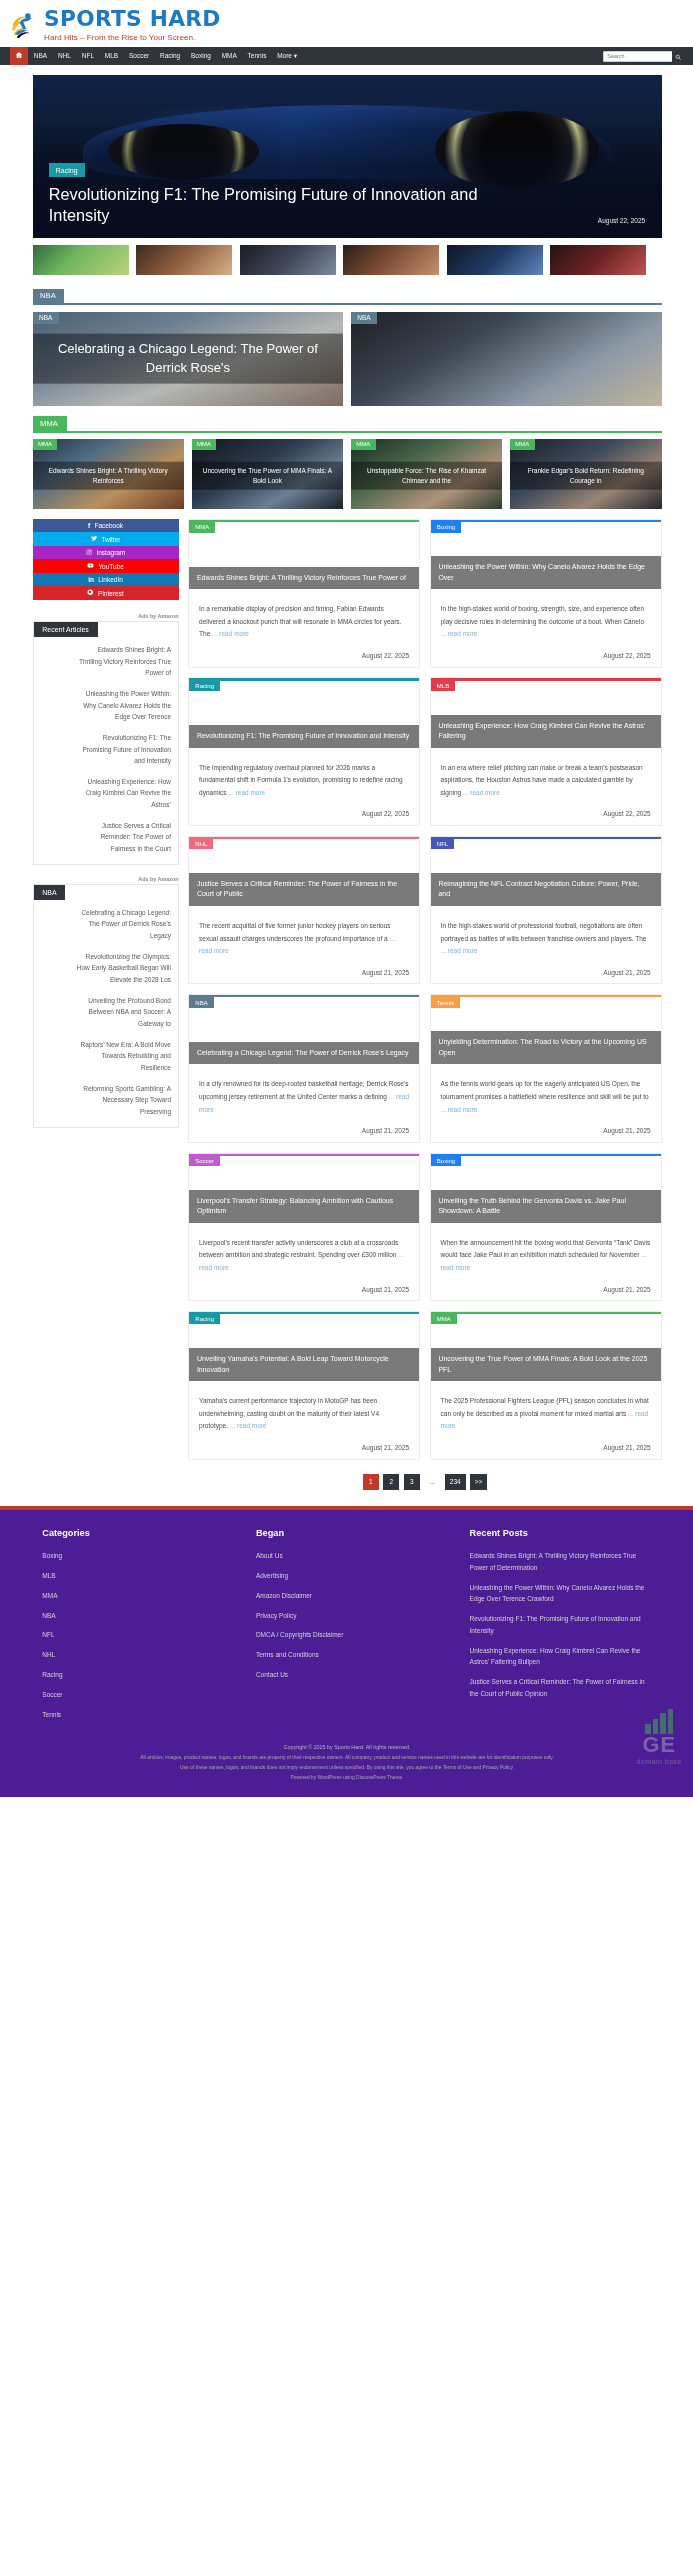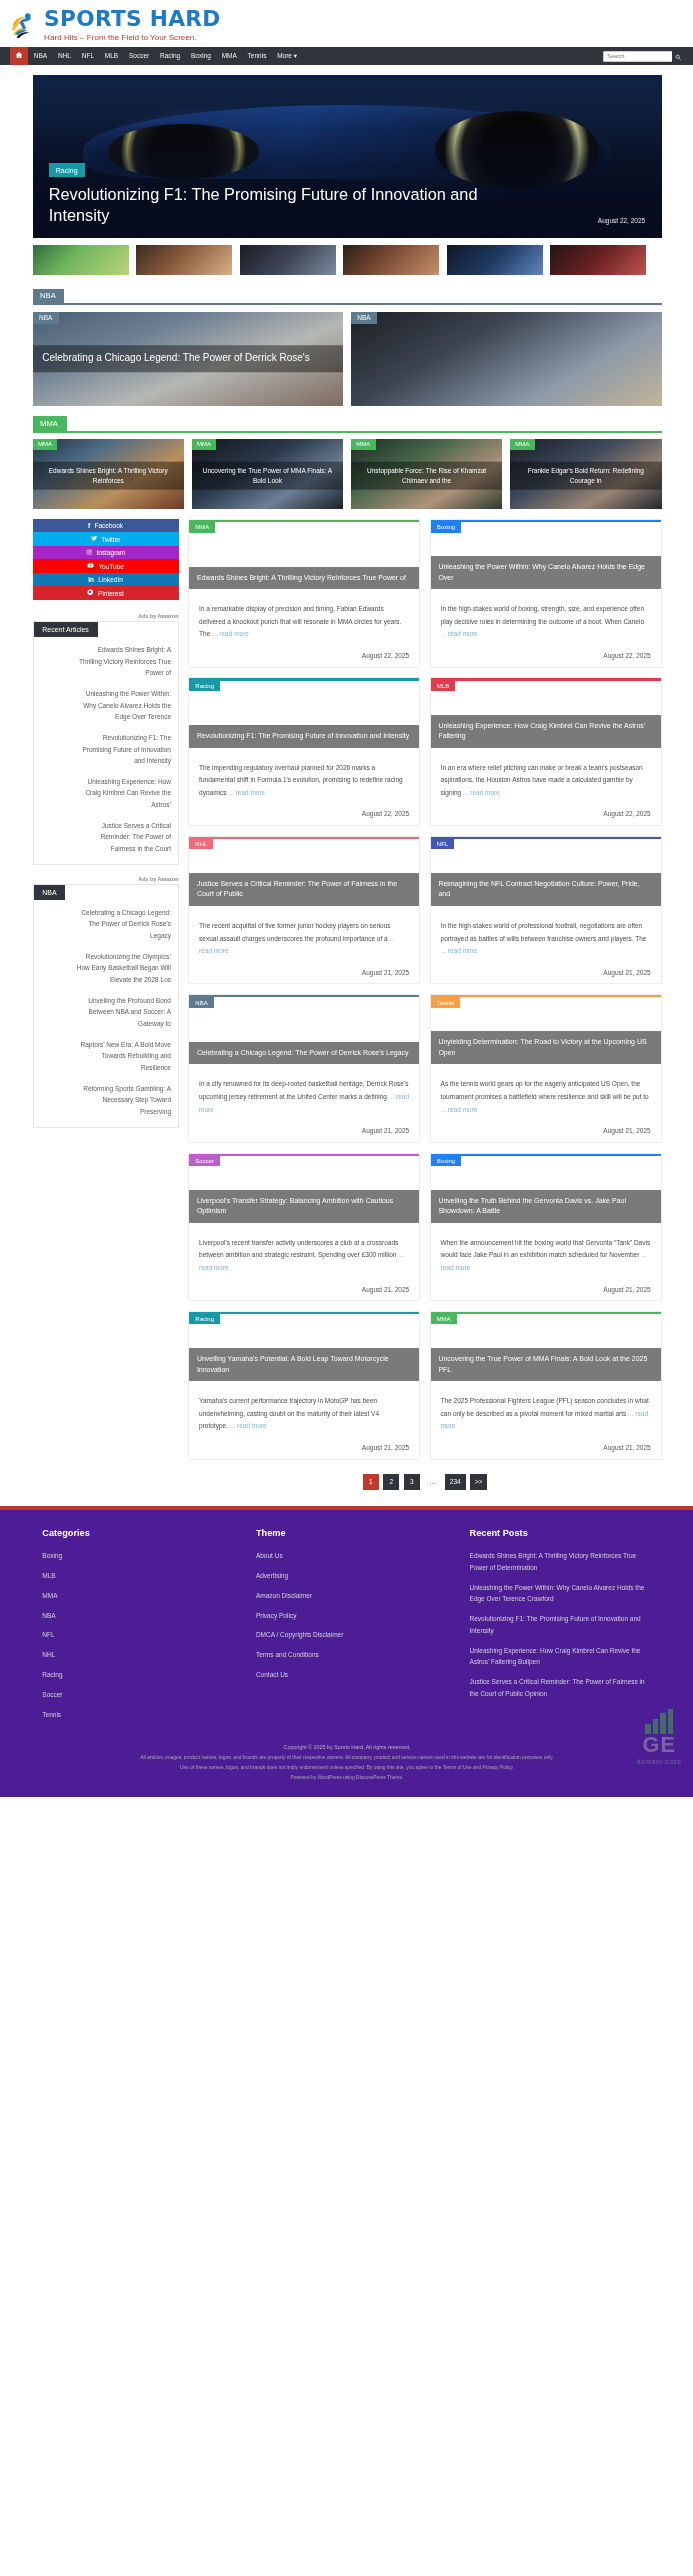--- a/index.html
+++ b/index.html
@@ -111,22 +111,22 @@
   }
 
   
   .row3 { display:flex; gap: 7.6px; margin-top: 6.5px; }
   .bigcard { flex:1; position:relative; height: 94px; overflow:hidden; }
   .bigcard .cat {
     position:absolute; left:0; top:0; z-index:3; color:#fff; font-size:6.5px; padding:2.7px 6.5px;
   }
   .bigcard .ttl {
     position:absolute; left:0; right:0; top:50%; transform:translateY(-50%);
-    background: rgba(0,0,0,.42); color:#fff; font-size:10px; line-height:1.45;
-    text-align:left; padding: 6.5px 9.8px;
+    background: rgba(0,0,0,.42); color:#fff; font-size:13px; line-height:1.45;
+    text-align:center; padding: 6.5px 9.8px;
   }
   .ph-rose  { position:absolute; inset:0; background:linear-gradient(160deg,#4a5f74 0%,#6d7f92 30%,#b5b8b4 60%,#7e6a5f 100%); }
   .ph-oly   { position:absolute; inset:0; background:linear-gradient(150deg,#f4e7dd 0%,#f0cdbb 40%,#e7a894 70%,#b55a8a 100%); }
   .ph-soc   { position:absolute; inset:0; background:linear-gradient(150deg,#1d1f24 0%,#3c4552 35%,#8d9aa8 70%,#c2b49a 100%); }
 
   
   .row4 { display:flex; gap: 7.6px; margin-top: 6.5px; }
   .mcard { flex:1; position:relative; height: 70px; overflow:hidden; }
   .mcard .cat { position:absolute; left:0; top:0; z-index:3; color:#fff; font-size:6px; padding:2.2px 5.4px; }
   .mcard .ttl {
@@ -227,21 +227,21 @@
           <path d="M4 42c4-14 18-21 30-19-11 3-20 9-24 21z" fill="#f9b934"></path>
           <path d="M8 52c6-12 20-16 30-13-10 1-19 5-25 15z" fill="#f5a81c"></path>
           <path d="M14 58c8-10 20-12 28-9-9 0-17 3-23 11z" fill="#fbc košt"></path>
           <circle cx="38" cy="13" r="6" fill="#1f7ac6"></circle>
           <path d="M24 22c6-4 14-6 22-4-5 5-12 7-18 7l6 14-5 3-8-14z" fill="#1f7ac6"></path>
           <path d="M12 50c6-6 16-9 24-7-7 4-15 6-20 11z" fill="#1f7ac6"></path>
         </svg>
       </div>
       <div class="brand-text">
         <span class="brand-title">SPORTS HARD</span>
-        <span class="brand-tag">Hard Hits – From the Field to Your Screen.</span>
+        <span class="brand-tag">Hard Hits – From the Rise to Your Screen.</span>
       </div>
     </div>
   </header>
 
   <nav class="navbar">
     <div class="inner">
       <div class="nav-left">
         <a class="nav-home" href="#">
           <span>
             <svg viewBox="0 0 24 24" width="8.1" height="8.1" fill="#fff">
@@ -605,21 +605,21 @@
             <li><a href="#">MMA</a></li>
             <li><a href="#">NBA</a></li>
             <li><a href="#">NFL</a></li>
             <li><a href="#">NHL</a></li>
             <li><a href="#">Racing</a></li>
             <li><a href="#">Soccer</a></li>
             <li><a href="#">Tennis</a></li>
           </ul>
         </div>
         <div class="fcol">
-          <h4>Theme</h4>
+          <h4>Began</h4>
           <ul>
             <li><a href="#">About Us</a></li>
             <li><a href="#">Advertising</a></li>
             <li><a href="#">Amazon Disclaimer</a></li>
             <li><a href="#">Privacy Policy</a></li>
             <li><a href="#">DMCA / Copyrights Disclaimer</a></li>
             <li><a href="#">Terms and Conditions</a></li>
             <li><a href="#">Contact Us</a></li>
           </ul>
         </div>

